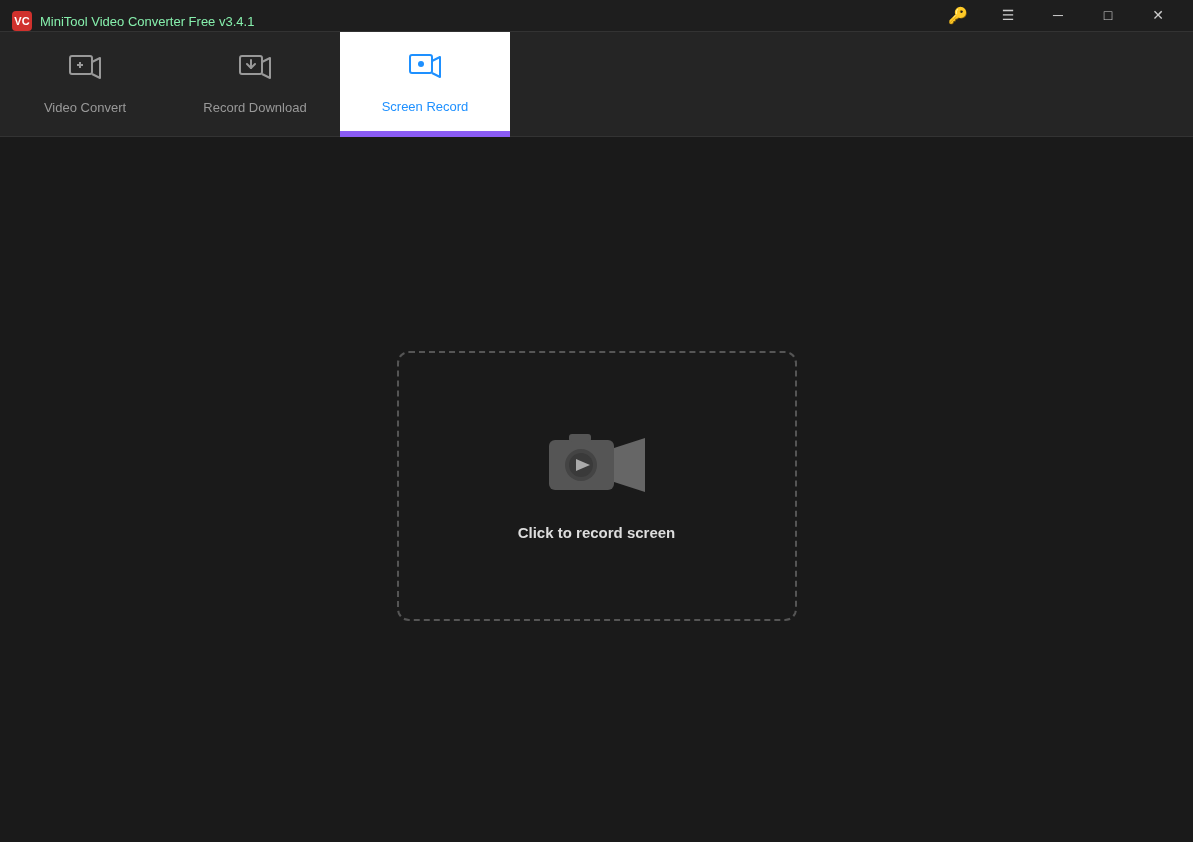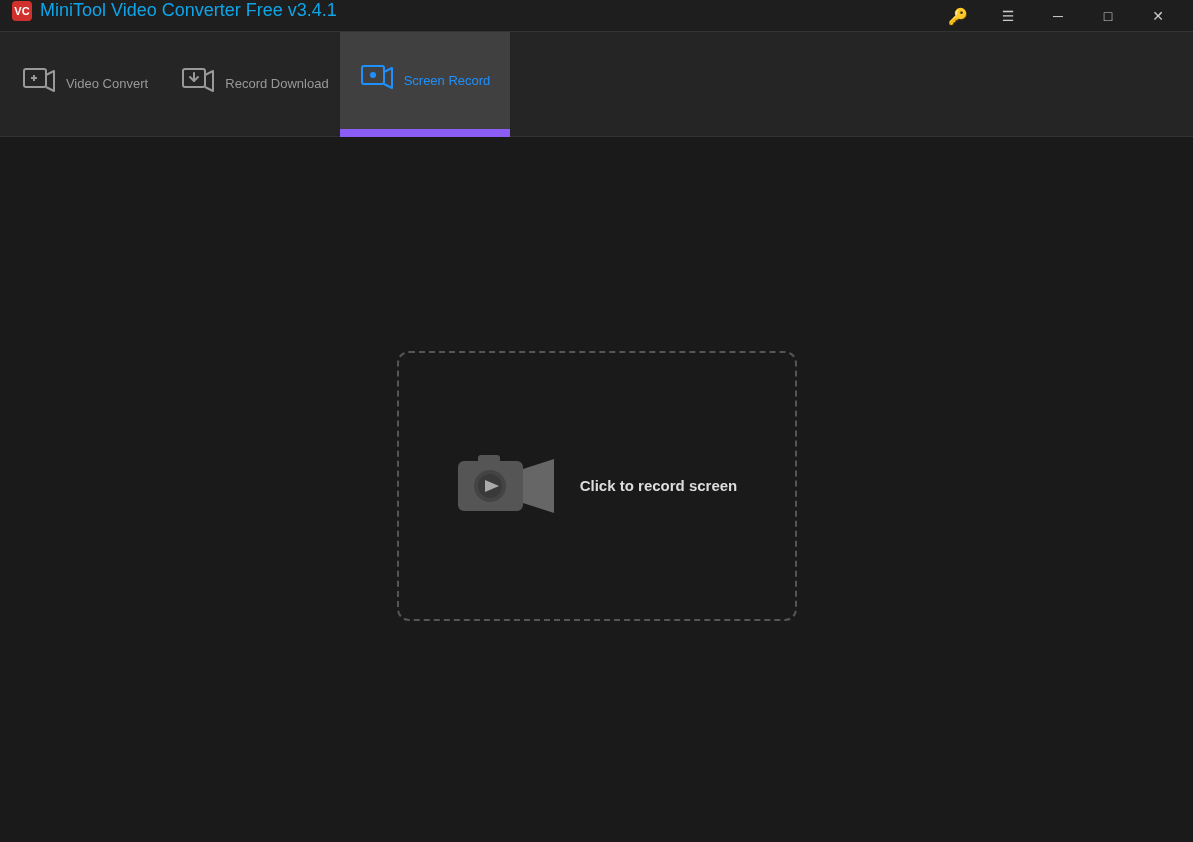--- a/index.html
+++ b/index.html
@@ -10,21 +10,21 @@
       background: #1a1a1a;
       font-family: 'Segoe UI', Arial, sans-serif;
       color: #ccc;
       overflow: hidden;
       user-select: none;
     }
 
     
     .title-bar {
       display: flex;
-      align-items: flex-start;
+      align-items: flex-end;
       justify-content: space-between;
       height: 32px;
       background: #1e1e1e;
       padding: 0 12px;
       border-bottom: 1px solid #333;
     }
 
     .title-bar-left {
       display: flex;
       align-items: center;
@@ -39,22 +39,22 @@
       display: flex;
       align-items: center;
       justify-content: center;
       font-size: 11px;
       font-weight: bold;
       color: white;
       flex-shrink: 0;
     }
 
     .app-title {
-      font-size: 18px;
-      color: #0ea5e9;
+      font-size: 13px;
+      color: #86efac;
     }
 
     .title-bar-controls {
       display: flex;
       align-items: center;
       gap: 4px;
     }
 
     .title-bar-btn {
       width: 46px;
@@ -79,37 +79,37 @@
     
     .nav-bar {
       display: flex;
       background: #252525;
       height: 105px;
       border-bottom: 1px solid #333;
     }
 
     .nav-tab {
       display: flex;
-      flex-direction: row;
+      flex-direction: column;
       align-items: center;
       justify-content: center;
       gap: 10px;
       width: 170px;
       height: 105px;
       cursor: pointer;
       color: #999;
       font-size: 13px;
       border-bottom: 3px solid transparent;
       transition: background 0.15s;
     }
 
     .nav-tab.active {
       color: #1e90ff;
-      background: #404040;
-      border-bottom: 8px solid #8b5cf6;
+      background: #ffffff;
+      border-bottom: 6px solid #8b5cf6;
     }
 
     .nav-tab-icon {
       font-size: 28px;
       line-height: 1;
     }
 
     .nav-tab.active .nav-tab-icon {
       color: #1e90ff;
     }
@@ -123,21 +123,21 @@
       background: #1a1a1a;
     }
 
     
     .record-zone {
       width: 400px;
       height: 270px;
       border: 2px dashed #555;
       border-radius: 12px;
       display: flex;
-      flex-direction: row;
+      flex-direction: column;
       align-items: center;
       justify-content: center;
       gap: 24px;
       cursor: pointer;
       transition: border-color 0.2s;
     }
 
     
     .camera-icon-wrapper {
       display: flex;

